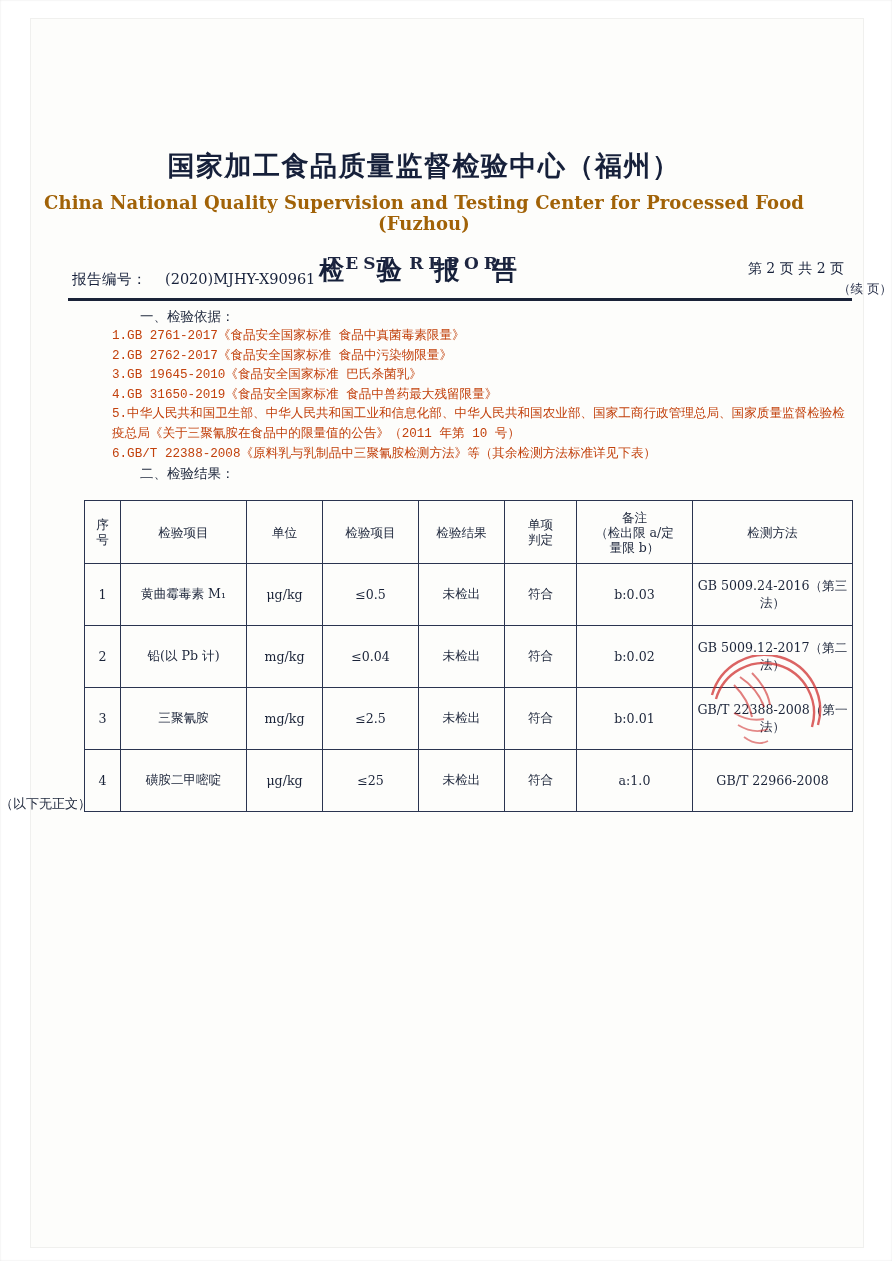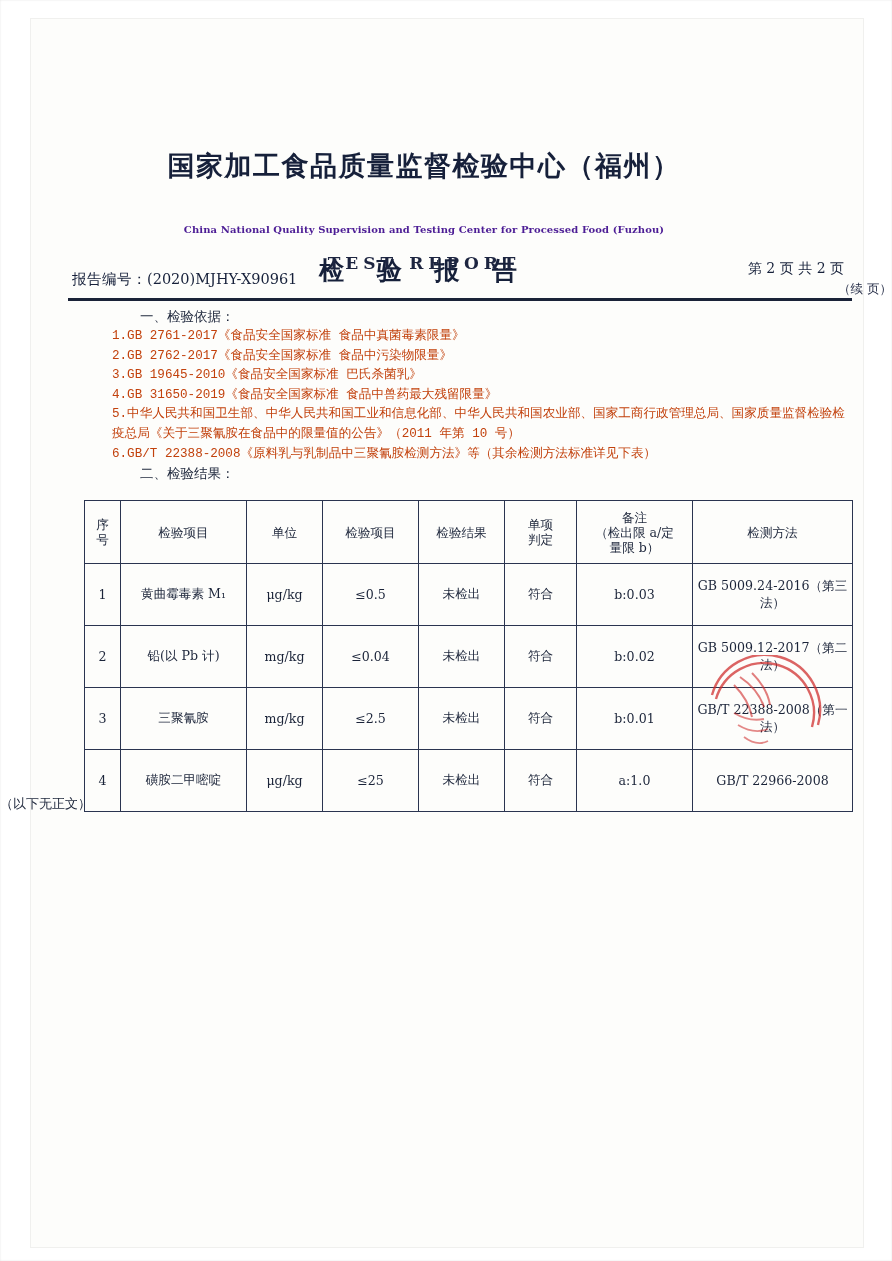--- a/index.html
+++ b/index.html
@@ -46,24 +46,23 @@
     font-family: "DejaVu Serif", serif;
     font-weight: bold;
     font-size: 27px;
     letter-spacing: 1.5px;
     color: #16203a;
   }
   .hdr-en-title {
     top: 192px;
     font-family: "DejaVu Serif", serif;
     font-weight: bold;
-    font-size: 10px;
+    font-size: 18px;
     letter-spacing: 0.1px;
-    color: #4c1d95;
-    margin-top: 32px;
+    color: #a16207;
   }
   .hdr-cn-report {
     top: 218px;
     font-family: "DejaVu Serif", serif;
     font-weight: bold;
     font-size: 25px;
     letter-spacing: 12px;
     color: #16203a;
     margin-top: 36px;
   }
@@ -79,21 +78,21 @@
   .report-no {
     position: absolute;
     left: 72px;
     top: 270px;
     font-size: 14.5px;
     font-family: "DejaVu Serif", serif;
     color: #16203a;
     white-space: nowrap;
   }
   .report-no .lbl { letter-spacing: 0.5px; }
-  .report-no .val { margin-left: 0; }
+  .report-no .val { margin-left: 18px; }
 
   .cont-page {
     position: absolute;
     left: 0;
     width: 892px;
     top: 281px;
     text-align: right;
     font-size: 12.5px;
     font-family: "DejaVu Serif", serif;
     color: #1d2540;

